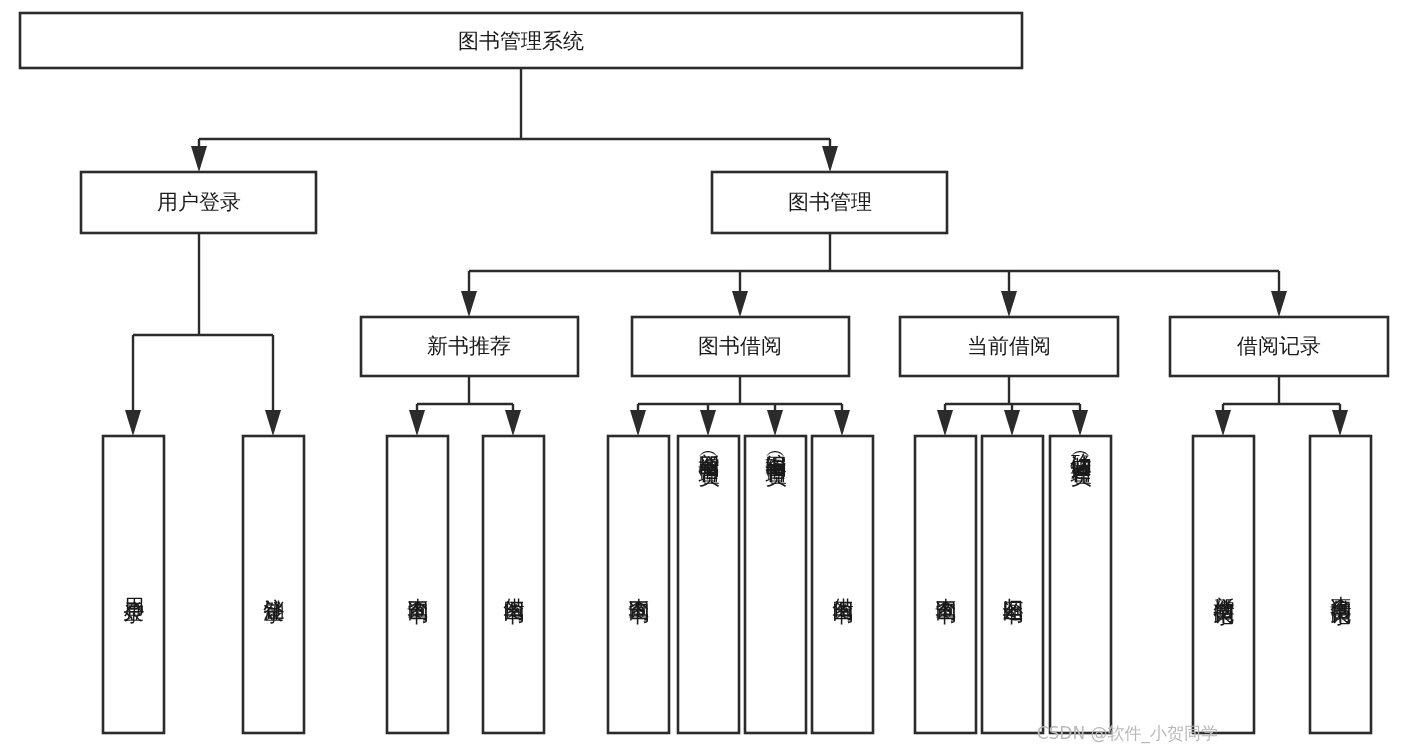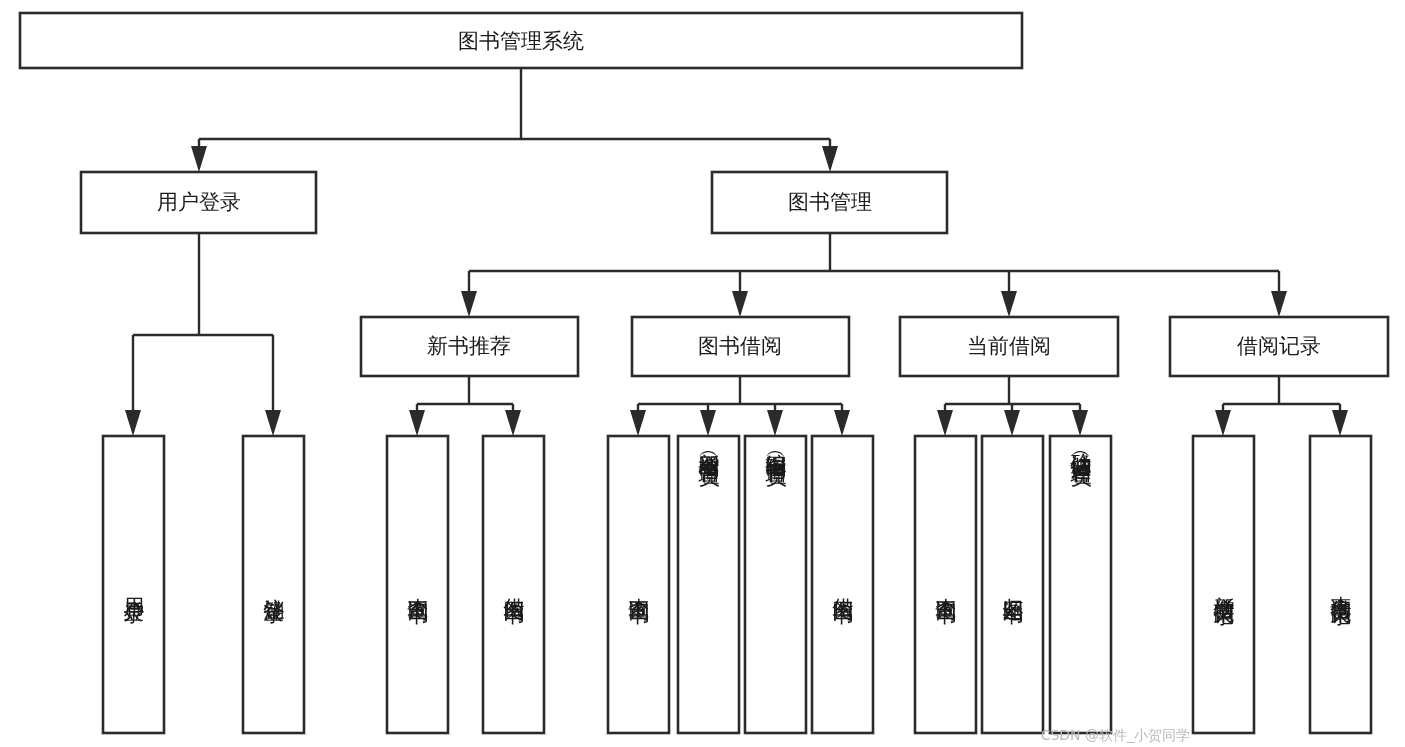--- a/index.html
+++ b/index.html
@@ -11,20 +11,21 @@
     width: 1405px;
     height: 747px;
     font-family: "DejaVu Sans", "Liberation Sans", sans-serif;
     overflow: hidden;
   }
   #diagram-root {
     position: relative;
     width: 1196px;
     height: 747px;
     background: #ffffff;
+    padding-left: 28px;
   }
   svg.flow {
     position: absolute;
     left: 0;
     top: 0;
     width: 1405px;
     height: 747px;
   }
   .node-rect {
     fill: #ffffff;
@@ -63,21 +64,21 @@
     line-height: 1.18;
     letter-spacing: 2px;
     color: #1a1a1a;
     white-space: nowrap;
   }
   .watermark {
     position: absolute;
     right: 6px;
     bottom: 2px;
     font-family: "DejaVu Sans", "Liberation Sans", sans-serif;
-    font-size: 14px;
+    font-size: 17px;
     color: #b9b9b9;
     white-space: nowrap;
     user-select: none;
   }
 </style>
 </head>
 <body>
 
 <div id="diagram-root">
 

